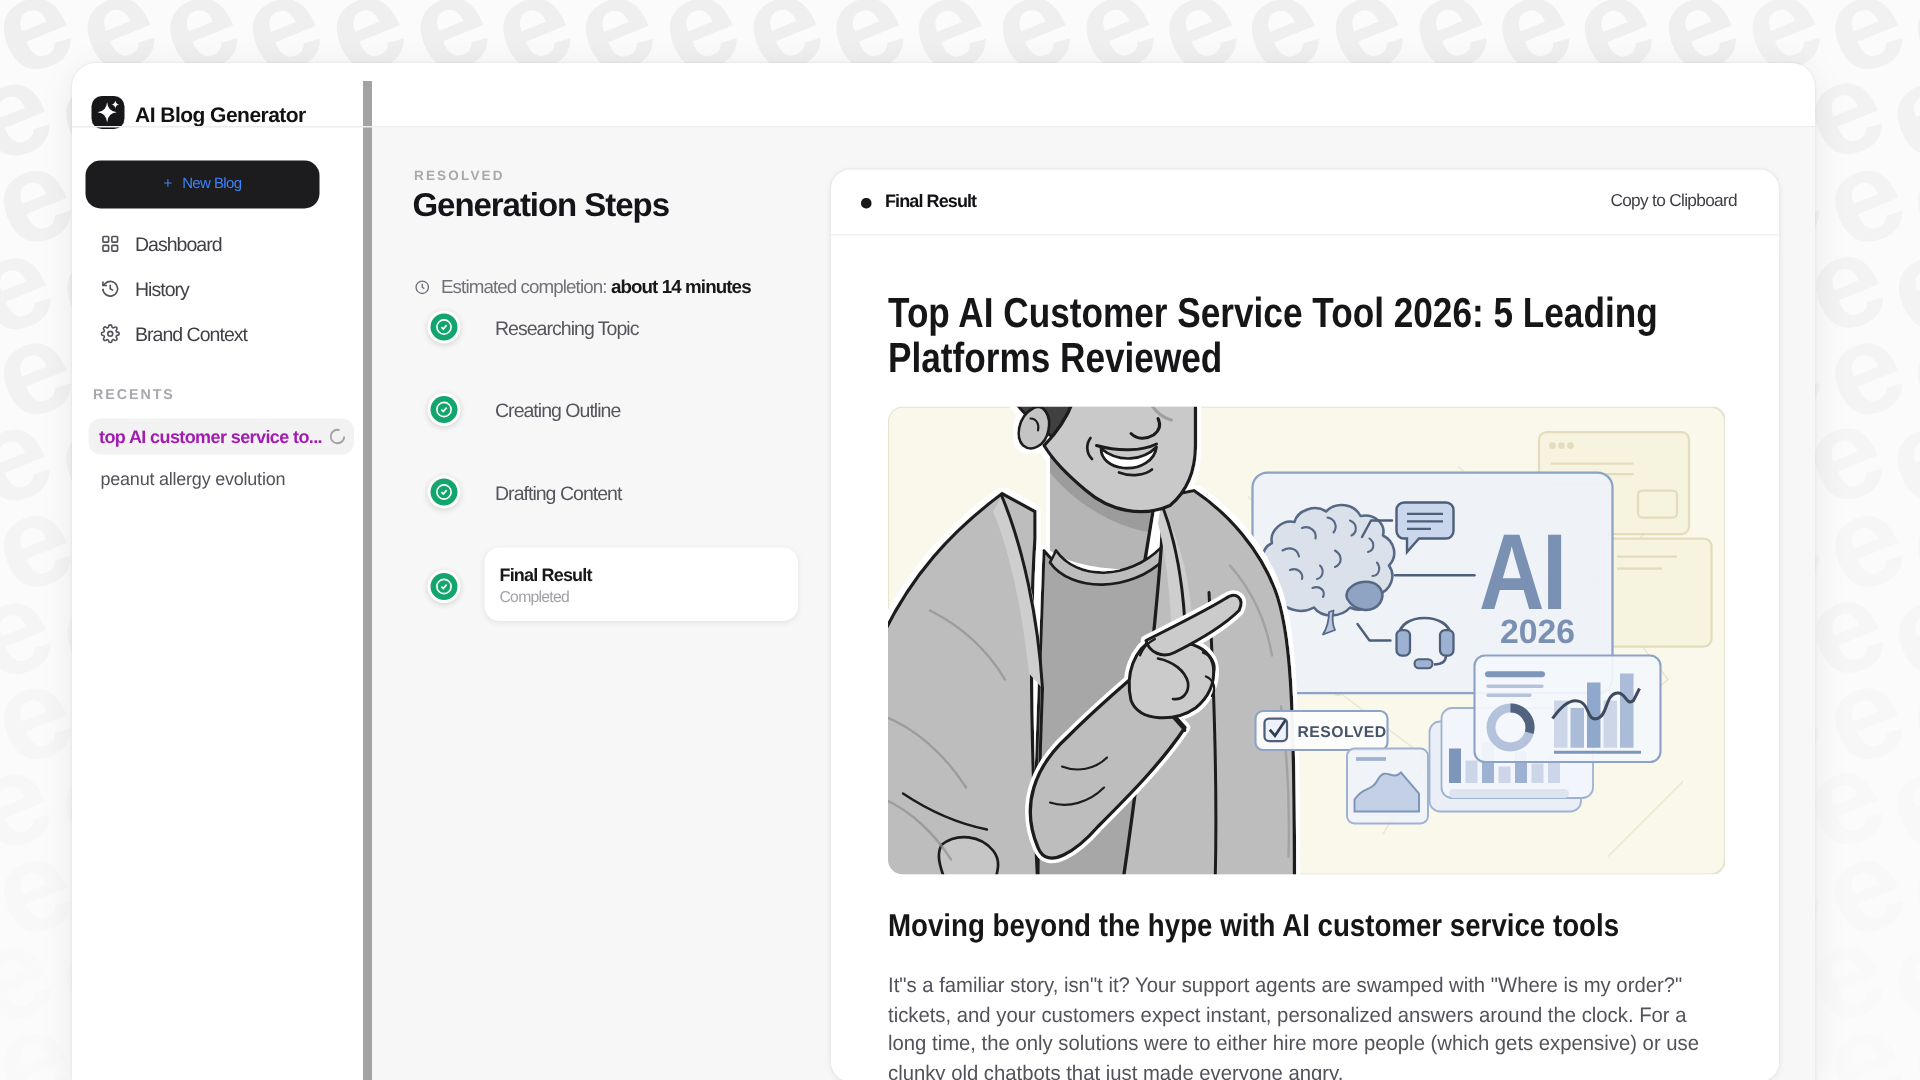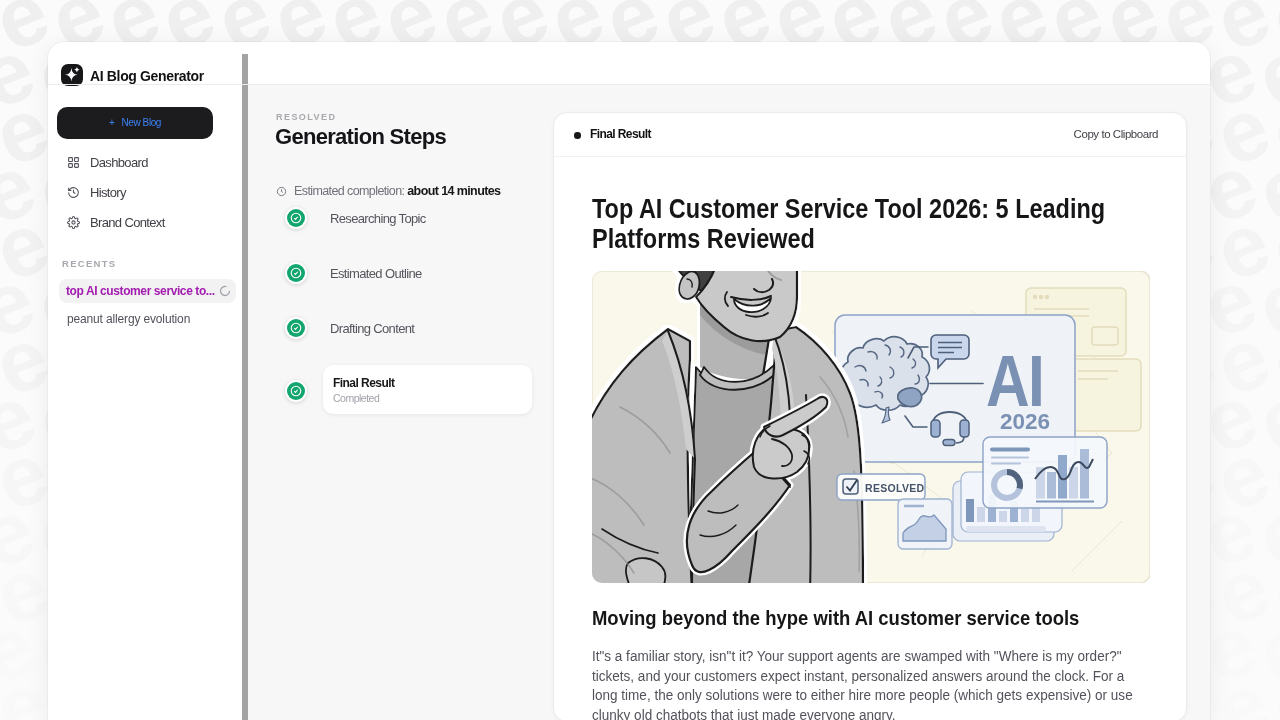--- a/index.html
+++ b/index.html
@@ -266,21 +266,21 @@
     </div>
     <div class="steplabel" style="top:126px">Researching Topic</div>
 
     <div class="step" style="top:177px">
         <div class="g"></div>
       <svg width="12" height="12" viewBox="0 0 24 24" fill="none" stroke="#fff" stroke-width="2.2" style="position:absolute;left:5px;top:5px">
           <circle cx="12" cy="12" r="9.5"></circle>
           <path d="M8.5 12.2 L11 14.7 L15.5 9.5"></path>
         </svg>
     </div>
-    <div class="steplabel" style="top:181px">Estimated Outline</div>
+    <div class="steplabel" style="top:181px">Creating Outline</div>
 
     <div class="step" style="top:232px">
         <div class="g"></div>
       <svg width="12" height="12" viewBox="0 0 24 24" fill="none" stroke="#fff" stroke-width="2.2" style="position:absolute;left:5px;top:5px">
           <circle cx="12" cy="12" r="9.5"></circle>
           <path d="M8.5 12.2 L11 14.7 L15.5 9.5"></path>
         </svg>
     </div>
     <div class="steplabel" style="top:236px">Drafting Content</div>
 

